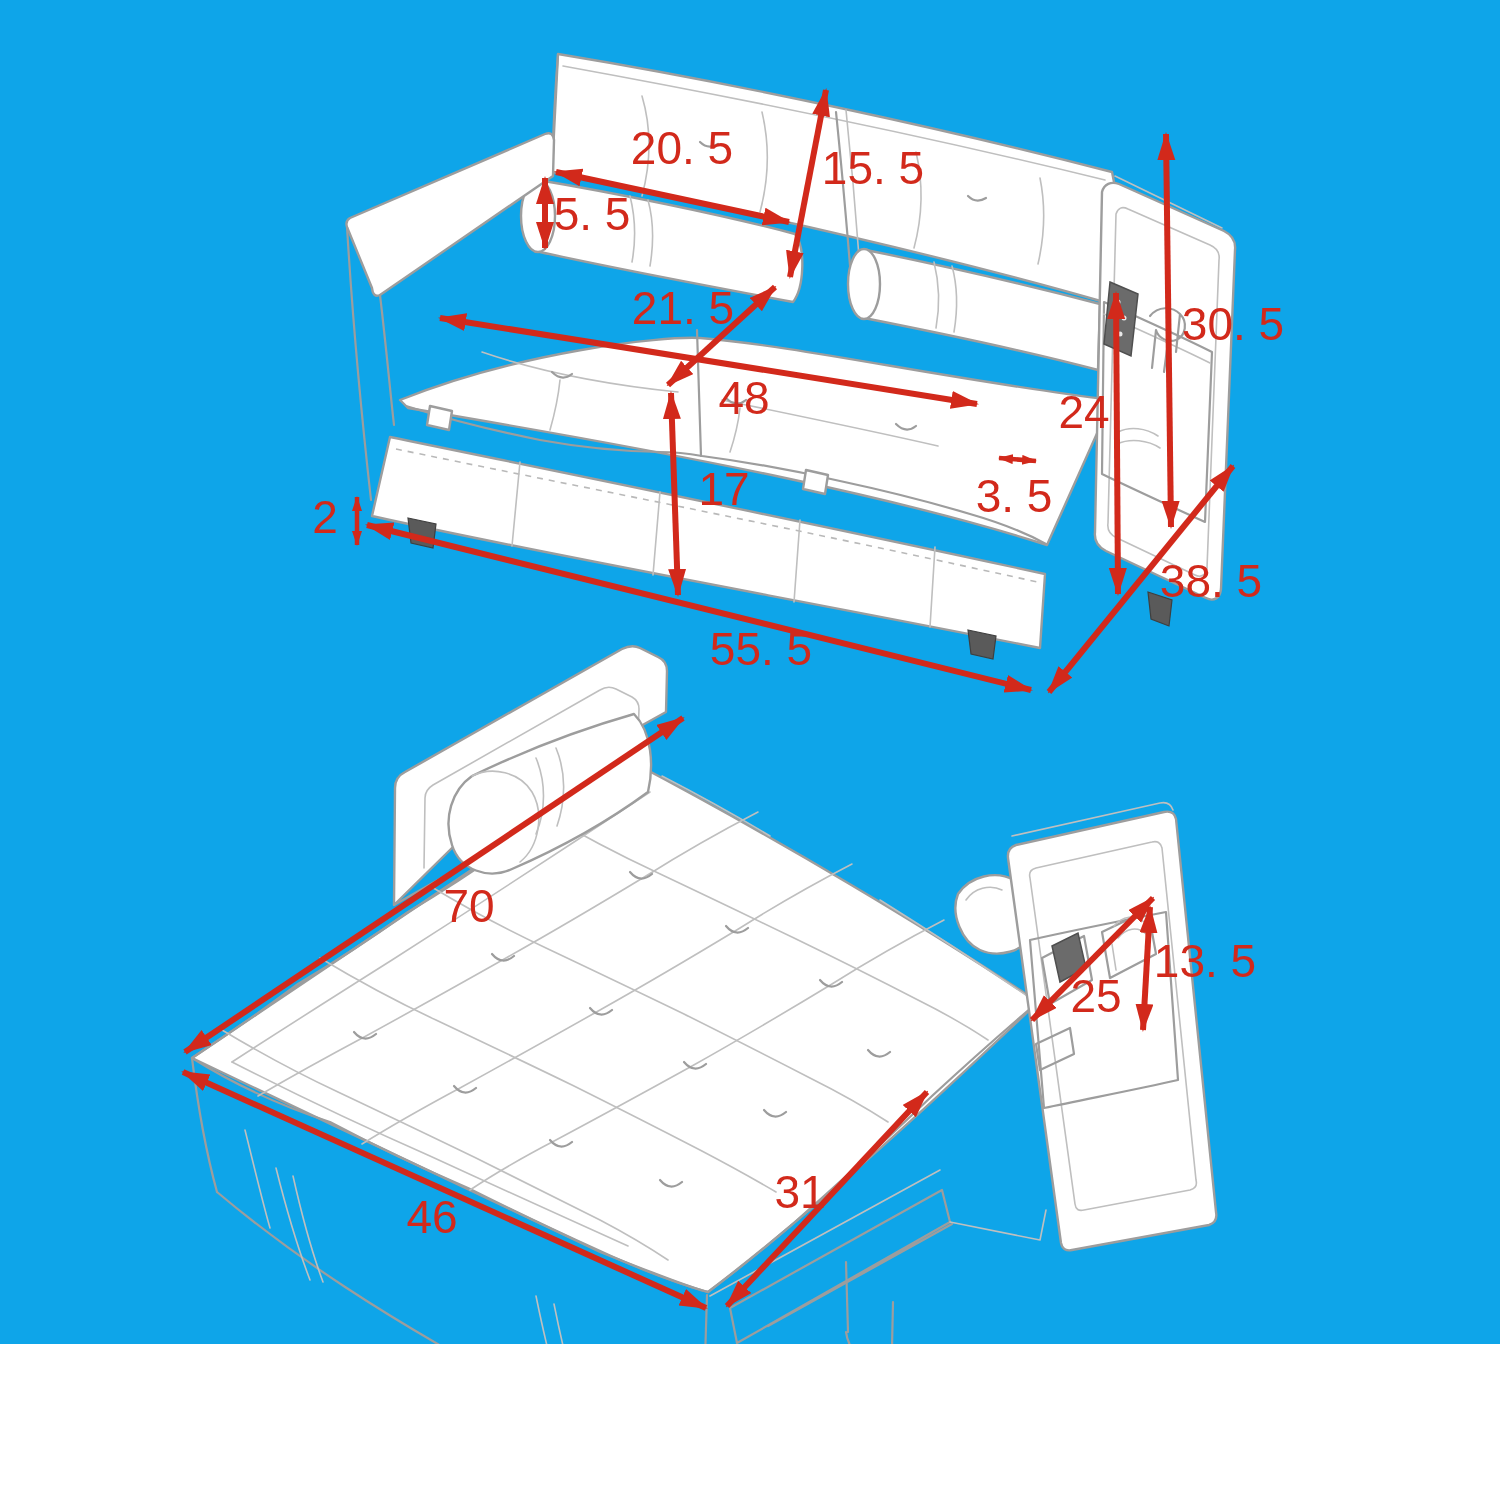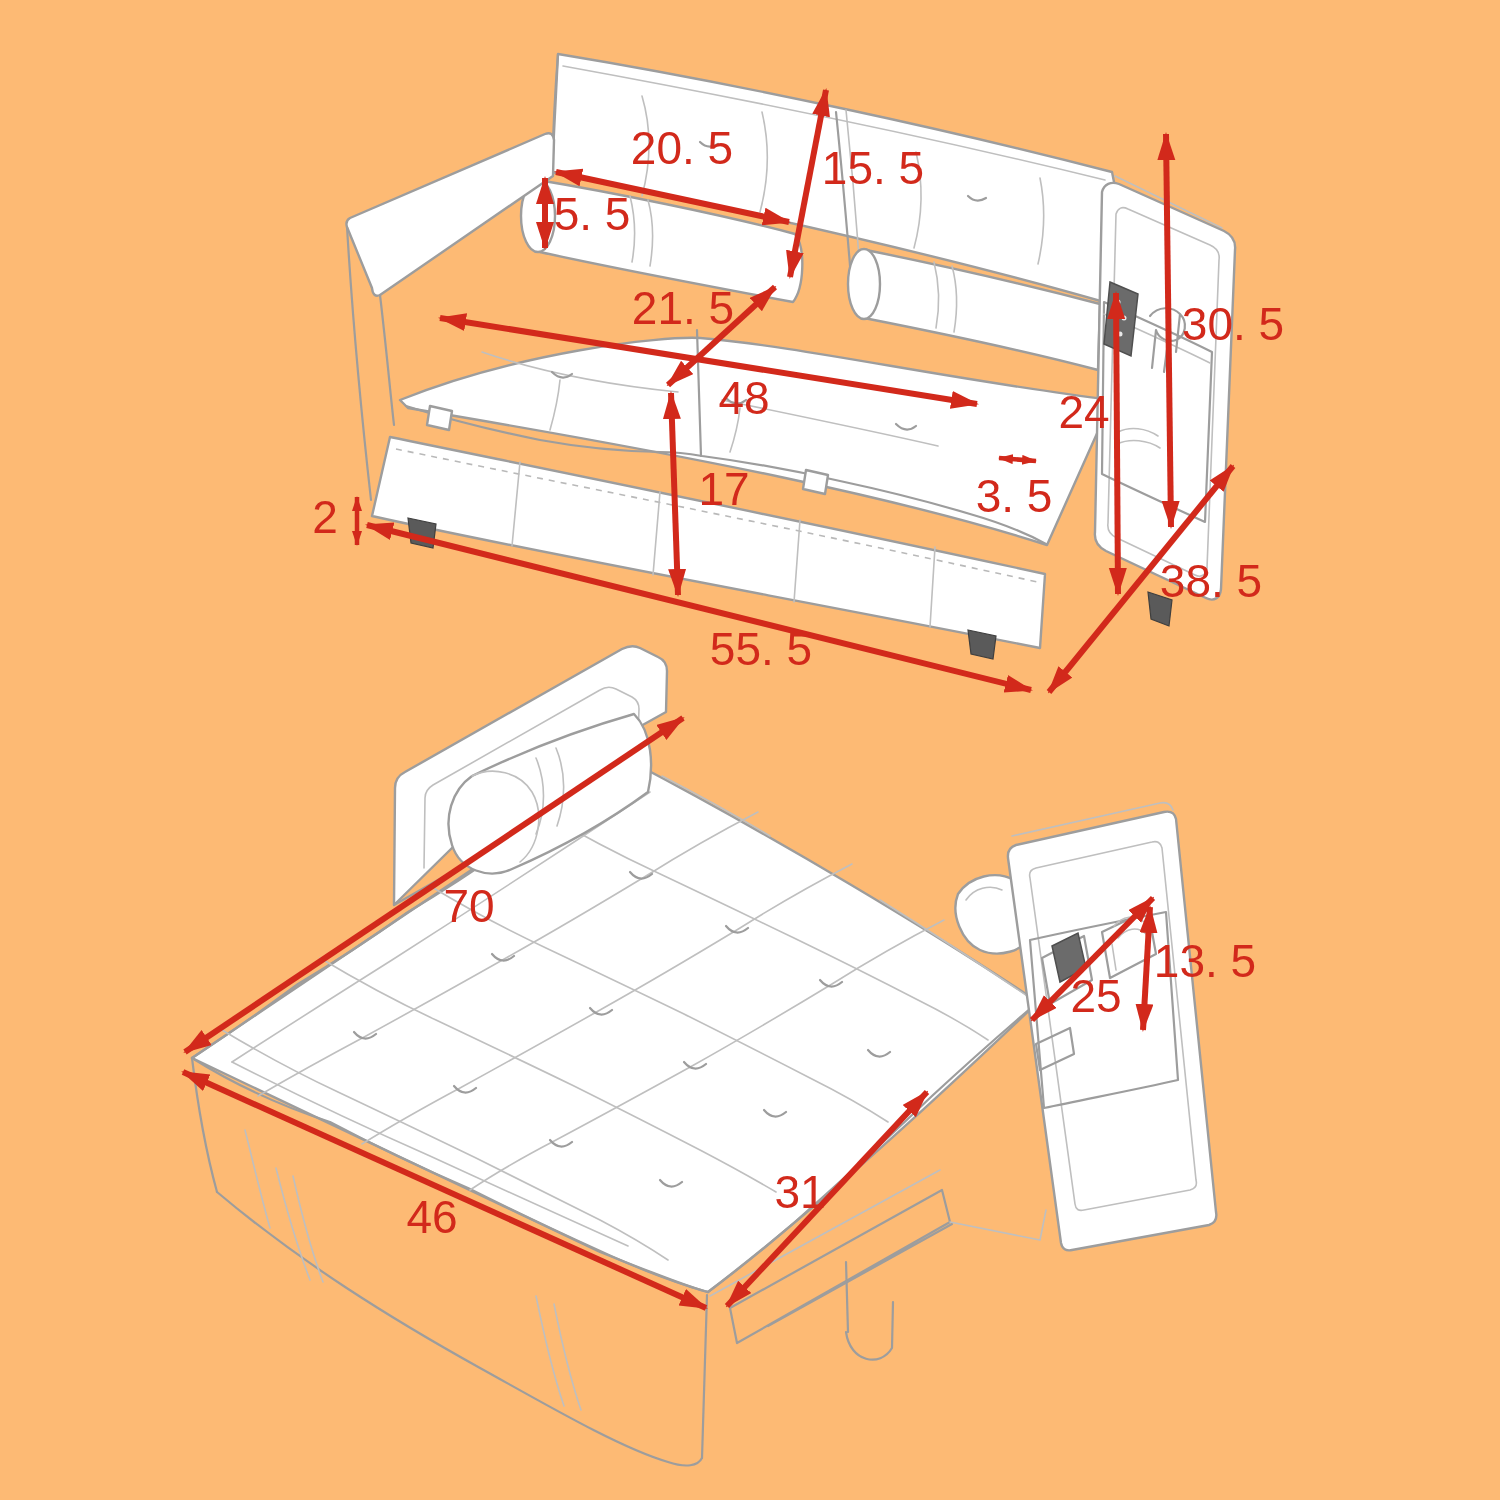--- a/index.html
+++ b/index.html
@@ -1,16 +1,16 @@
 <!DOCTYPE html>
 <html style="--accent: #d2291b;"><head>
 <meta charset="utf-8">
 <style>
   html,body{margin:0;padding:0;background:#ffffff;}
-  #canvas{position:relative;width:1500px;height:1500px;background:#fdba74;overflow:hidden;}
+  #canvas{position:relative;width:1500px;height:1344px;background:#0ea5e9;overflow:hidden;}
   svg{display:block;}
   
   .sk  {fill:none;stroke:#9d9d9d;stroke-width:2.2;stroke-linecap:round;stroke-linejoin:round;}
   .skB {fill:#ffffff;stroke:#9d9d9d;stroke-width:2.4;stroke-linecap:round;stroke-linejoin:round;}
   .sk2 {fill:none;stroke:#bfbfbf;stroke-width:1.6;stroke-linecap:round;stroke-linejoin:round;}
   .skz {fill:none;stroke:#b9b9b9;stroke-width:1.6;stroke-dasharray:6 6;}
   .dark{fill:#6b6b6b;stroke:#4f4f4f;stroke-width:1.5;}
   .foot{fill:#5a5a5a;stroke:#3f3f3f;stroke-width:1.2;}
   
   .dim-line{stroke:var(--accent,#d2291b);stroke-width:6;}

